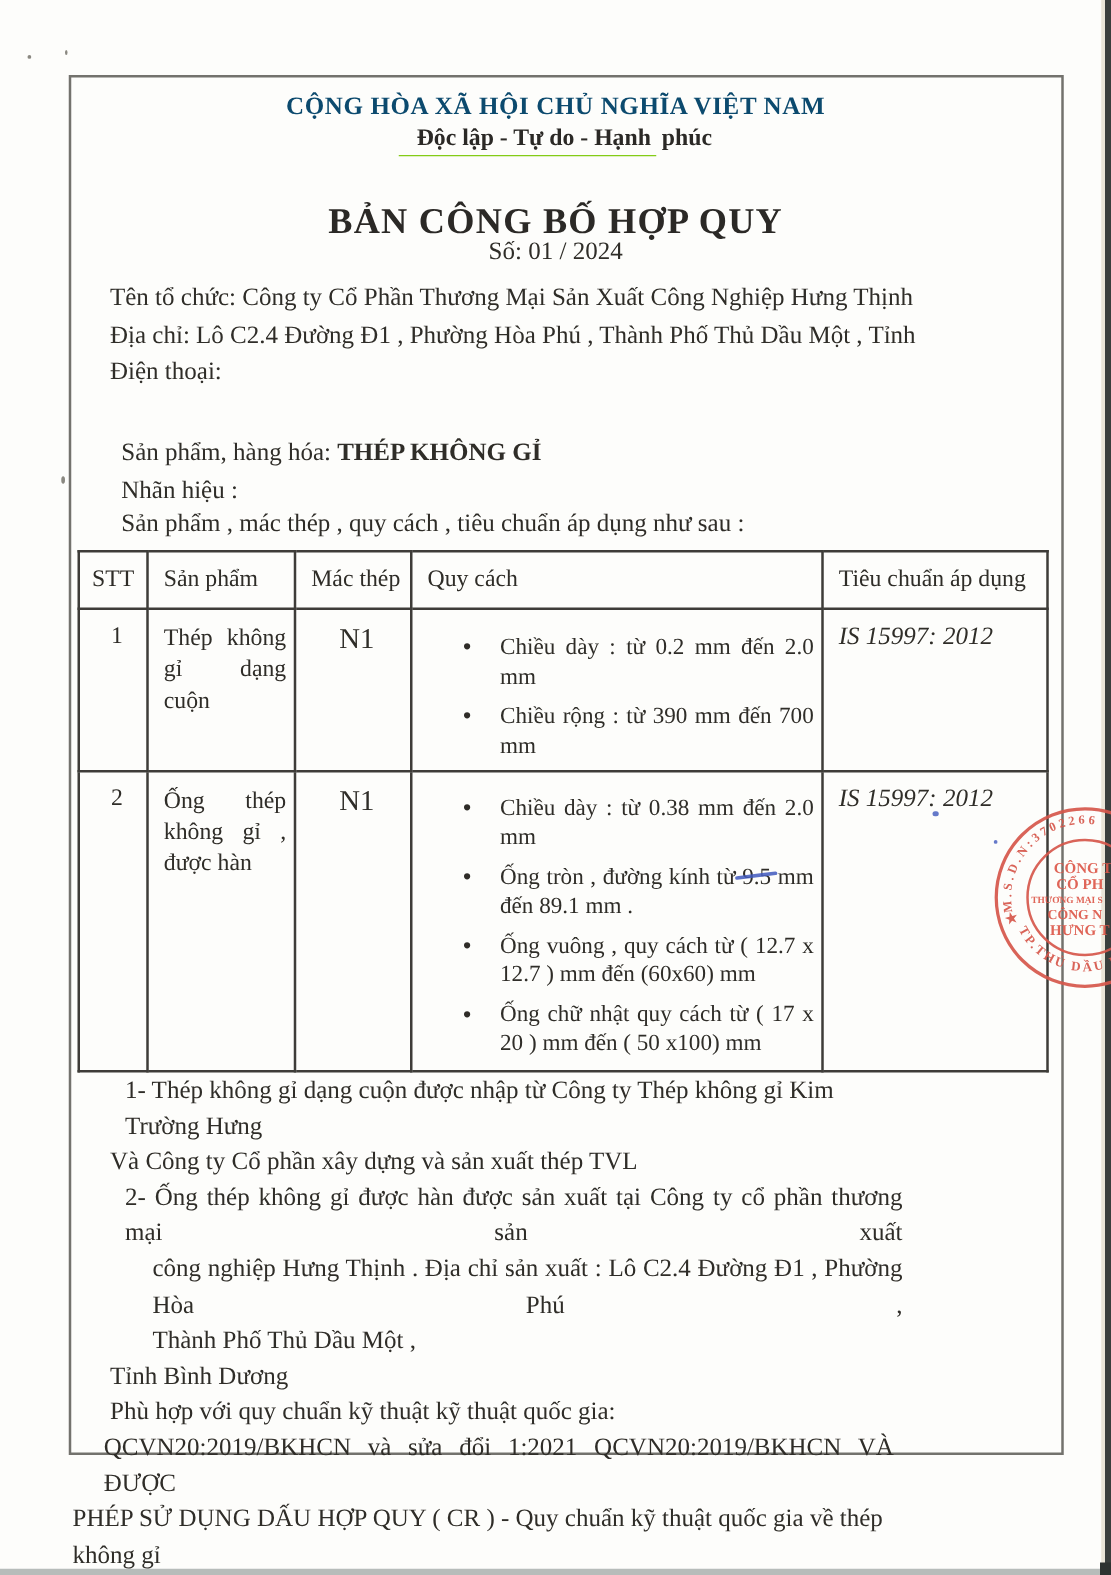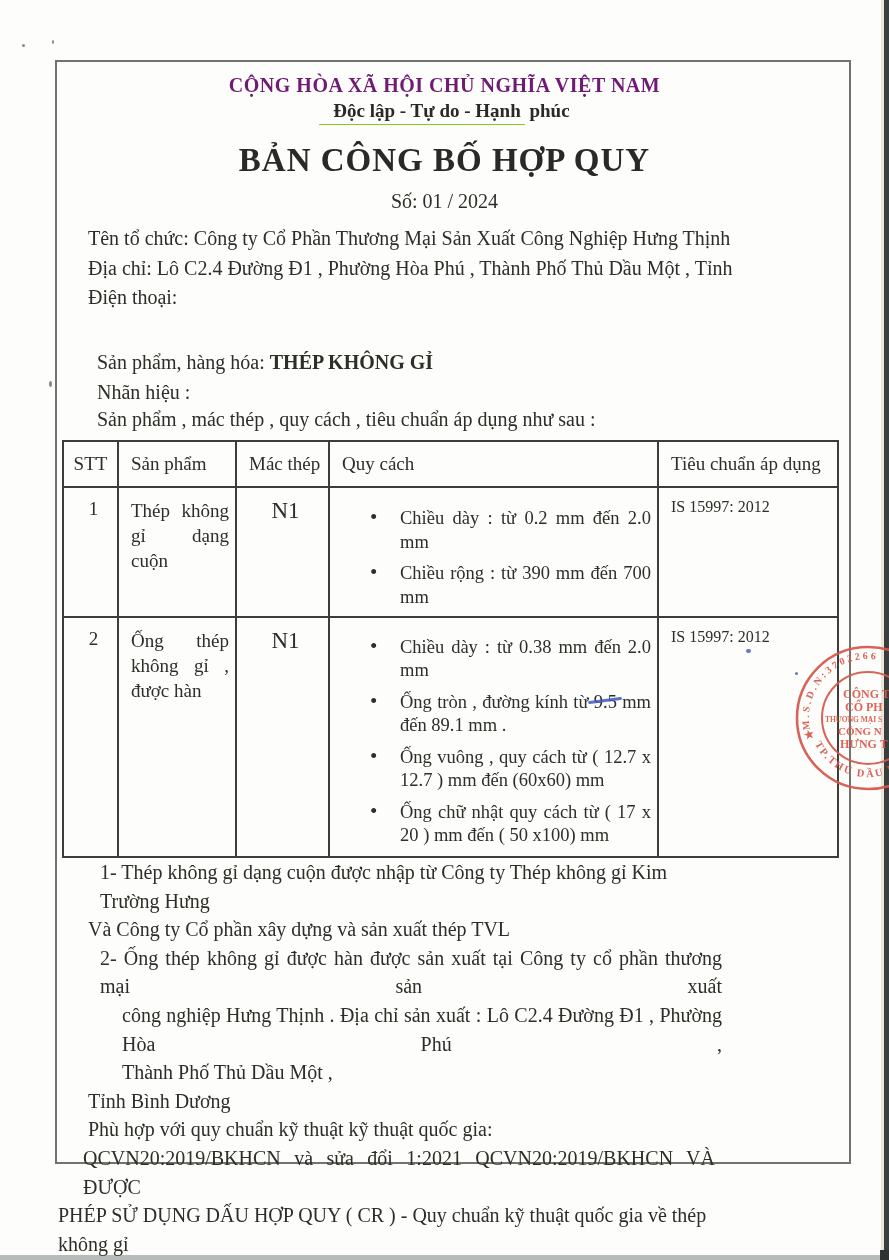--- a/index.html
+++ b/index.html
@@ -13,45 +13,45 @@
   
   .edge-right{position:absolute;top:0;right:0;width:5px;height:100%;background:#3a3f3d;}
   .edge-cream{position:absolute;top:0;right:5px;width:3px;height:100%;background:#e9e5d8;}
   .edge-bottom{position:absolute;bottom:0;left:0;width:100%;height:5px;background:#b7bcba;}
   .edge-corner{position:absolute;bottom:0;right:0;width:9px;height:10px;background:#2e3331;}
   .speck{position:absolute;background:#8a8881;border-radius:50%;}
   
   .frame{position:absolute;left:55px;top:60px;width:792px;height:1100px;border:2px solid #73726d;}
   
   .republic{position:absolute;left:0;top:74px;width:889px;text-align:center;
-    font-weight:bold;font-size:20px;letter-spacing:.5px;color:#701a75;}
+    font-weight:bold;font-size:20px;letter-spacing:.5px;color:#0c4a6e;}
   .motto{position:absolute;left:0;top:100px;width:889px;text-align:center;
     font-weight:bold;font-size:19px;color:#2b2926;}
   .motto .ul{border-bottom:1px solid #84cc16;padding:0 4px 3px 14px;}
-  .doc-title{position:absolute;left:0;top:142px;width:889px;text-align:center;
-    font-weight:bold;font-size:33px;letter-spacing:1px;color:#2b2926;}
+  .doc-title{position:absolute;left:0;top:161px;width:889px;text-align:center;
+    font-weight:bold;font-size:29px;letter-spacing:1px;color:#2b2926;}
   .doc-number{position:absolute;left:0;top:190px;width:889px;text-align:center;font-size:20px;}
   
   .info-a{position:absolute;left:88px;top:224px;width:760px;font-size:20px;line-height:29.5px;}
   .info-b{position:absolute;left:97px;top:348px;width:750px;font-size:20px;line-height:29.5px;}
   .info-c{position:absolute;left:97px;top:408px;width:750px;font-size:20px;}
   .bold{font-weight:bold;}
   
   table.spec{position:absolute;left:62px;top:440px;border-collapse:collapse;table-layout:fixed;
     font-size:18.5px;color:#2f2d28;}
   table.spec th,table.spec td{border:2px solid #3e3c38;overflow:hidden;}
   table.spec th{font-weight:normal;font-size:19px;text-align:left;height:44px;
     vertical-align:middle;padding:0 4px 0 12px;}
   table.spec th.c{text-align:center;padding:0;}
   table.spec td{vertical-align:top;padding:10px 6px 0 12px;}
   td.stt{text-align:center;padding-left:0;padding-right:0;font-size:19px;}
   td.sp{text-align:justify;line-height:25px;padding-right:10px;font-size:19px;}
   td.mt{text-align:center;padding-left:0;padding-right:0;font-size:23px;}
   td.qc{padding:2px 10px 0 0;}
-  td.ts{font-size:16px;padding-left:8px;}
+  td.ts{font-size:20px;padding-left:8px;font-style:italic;}
   ul.bullets{margin:0;padding:8px 0 0 58px;list-style:none;}
   ul.bullets li{position:relative;line-height:23px;margin-bottom:9px;text-align:justify;}
   ul.bullets li::before{content:"\2022";position:absolute;left:-30px;top:-1px;font-size:21px;}
   .row1 ul.bullets li{line-height:24px;margin-bottom:7px;}
   
   .notes{position:absolute;left:0;top:858px;width:766px;font-size:20px;line-height:28.6px;}
   .notes .line{margin-right:44px;}
   .notes .line:nth-child(1){margin-left:100px;}
   .notes .line:nth-child(2){margin-left:88px;}
   .notes .line:nth-child(3){margin-left:100px;}

